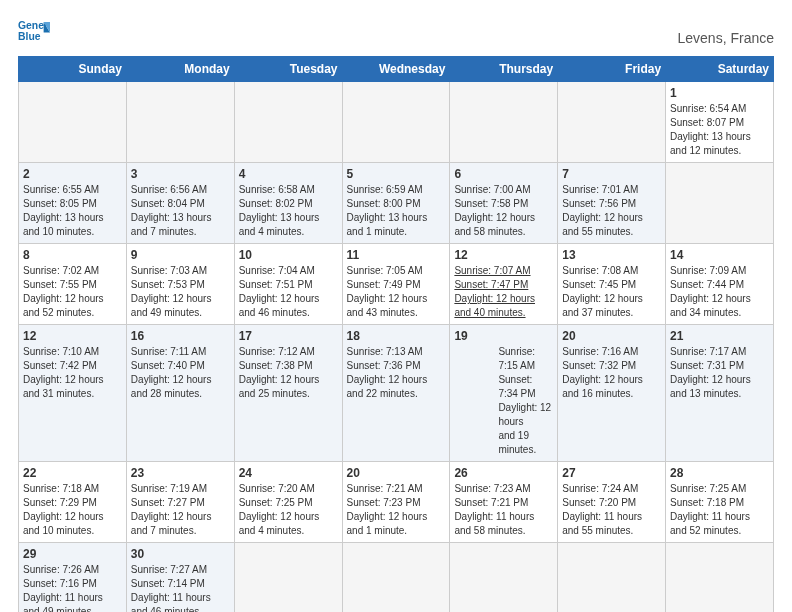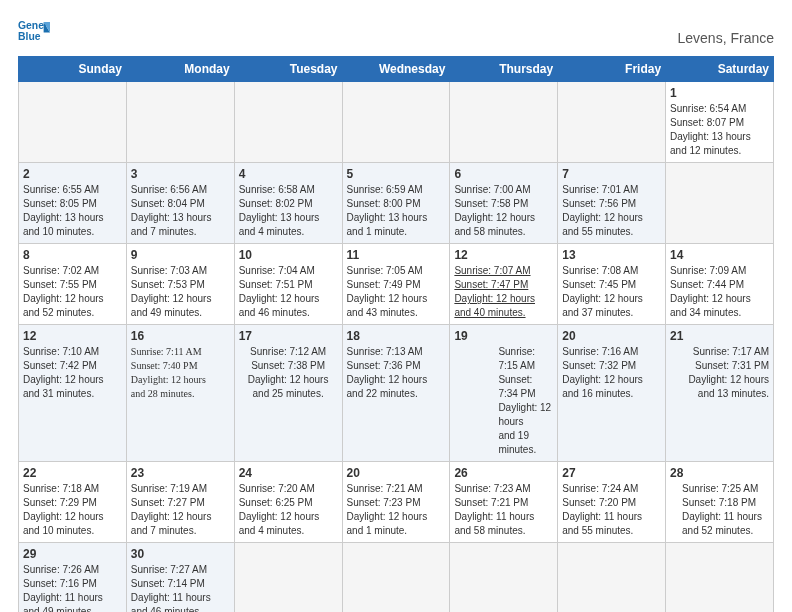--- a/index.html
+++ b/index.html
@@ -233,28 +233,28 @@
         <tr>
           <td>
             <span class="day-num">12</span>
             <div class="day-info" style="white-space: pre-line;">Sunrise: 7:10 AM
 Sunset: 7:42 PM
 Daylight: 12 hours
 and 31 minutes.</div>
           </td>
           <td>
             <span class="day-num">16</span>
-            <div class="day-info" style="white-space: pre-line; font-family: Liberation Serif, serif;">Sunrise: 7:11 AM
+            <div class="day-info" style="white-space: pre-line;">Sunrise: 7:11 AM
 Sunset: 7:40 PM
 Daylight: 12 hours
 and 28 minutes.</div>
           </td>
           <td>
             <span class="day-num">17</span>
-            <div class="day-info" style="white-space: pre-line; text-align: center;">Sunrise: 7:12 AM
+            <div class="day-info" style="white-space: pre-line;">Sunrise: 7:12 AM
 Sunset: 7:38 PM
 Daylight: 12 hours
 and 25 minutes.</div>
           </td>
           <td>
             <span class="day-num">18</span>
             <div class="day-info" style="white-space: pre-line;">Sunrise: 7:13 AM
 Sunset: 7:36 PM
 Daylight: 12 hours
 and 22 minutes.</div>
@@ -268,21 +268,21 @@
           </td>
           <td>
             <span class="day-num">20</span>
             <div class="day-info" style="white-space: pre-line;">Sunrise: 7:16 AM
 Sunset: 7:32 PM
 Daylight: 12 hours
 and 16 minutes.</div>
           </td>
           <td>
             <span class="day-num">21</span>
-            <div class="day-info" style="white-space: pre-line; text-align: right;">Sunrise: 7:17 AM
+            <div class="day-info" style="white-space: pre-line;">Sunrise: 7:17 AM
 Sunset: 7:31 PM
 Daylight: 12 hours
 and 13 minutes.</div>
           </td>
         </tr>
         <tr>
           <td>
             <span class="day-num">22</span>
             <div class="day-info" style="white-space: pre-line;">Sunrise: 7:18 AM
 Sunset: 7:29 PM
@@ -292,21 +292,21 @@
           <td>
             <span class="day-num">23</span>
             <div class="day-info" style="white-space: pre-line;">Sunrise: 7:19 AM
 Sunset: 7:27 PM
 Daylight: 12 hours
 and 7 minutes.</div>
           </td>
           <td>
             <span class="day-num">24</span>
             <div class="day-info" style="white-space: pre-line;">Sunrise: 7:20 AM
-Sunset: 6:25 PM
+Sunset: 7:25 PM
 Daylight: 12 hours
 and 4 minutes.</div>
           </td>
           <td>
             <span class="day-num">20</span>
             <div class="day-info" style="white-space: pre-line;">Sunrise: 7:21 AM
 Sunset: 7:23 PM
 Daylight: 12 hours
 and 1 minute.</div>
           </td>
@@ -319,21 +319,21 @@
           </td>
           <td>
             <span class="day-num">27</span>
             <div class="day-info" style="white-space: pre-line;">Sunrise: 7:24 AM
 Sunset: 7:20 PM
 Daylight: 11 hours
 and 55 minutes.</div>
           </td>
           <td>
             <span class="day-num">28</span>
-            <div class="day-info" style="white-space: pre-line; margin-left: 12px;">Sunrise: 7:25 AM
+            <div class="day-info" style="white-space: pre-line;">Sunrise: 7:25 AM
 Sunset: 7:18 PM
 Daylight: 11 hours
 and 52 minutes.</div>
           </td>
         </tr>
         <tr>
           <td>
             <span class="day-num">29</span>
             <div class="day-info" style="white-space: pre-line;">Sunrise: 7:26 AM
 Sunset: 7:16 PM

